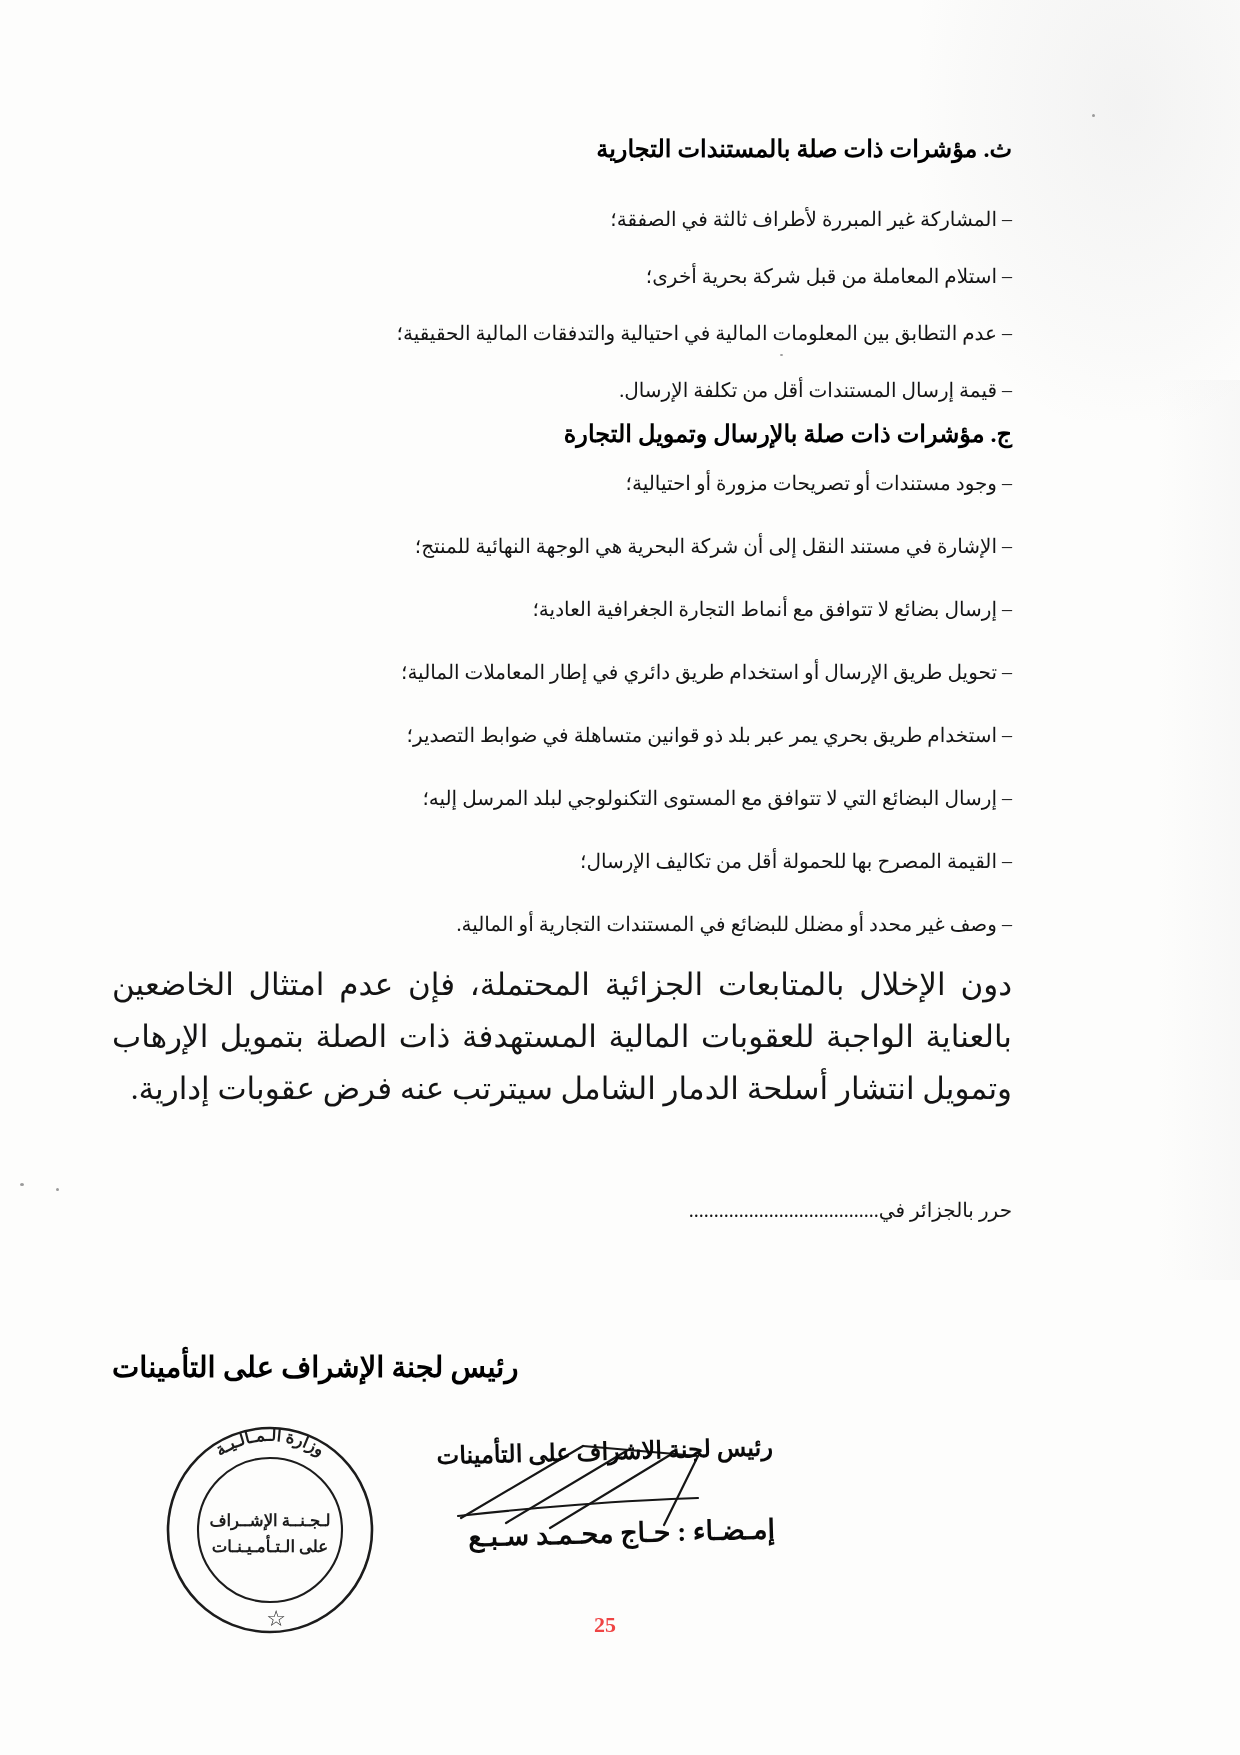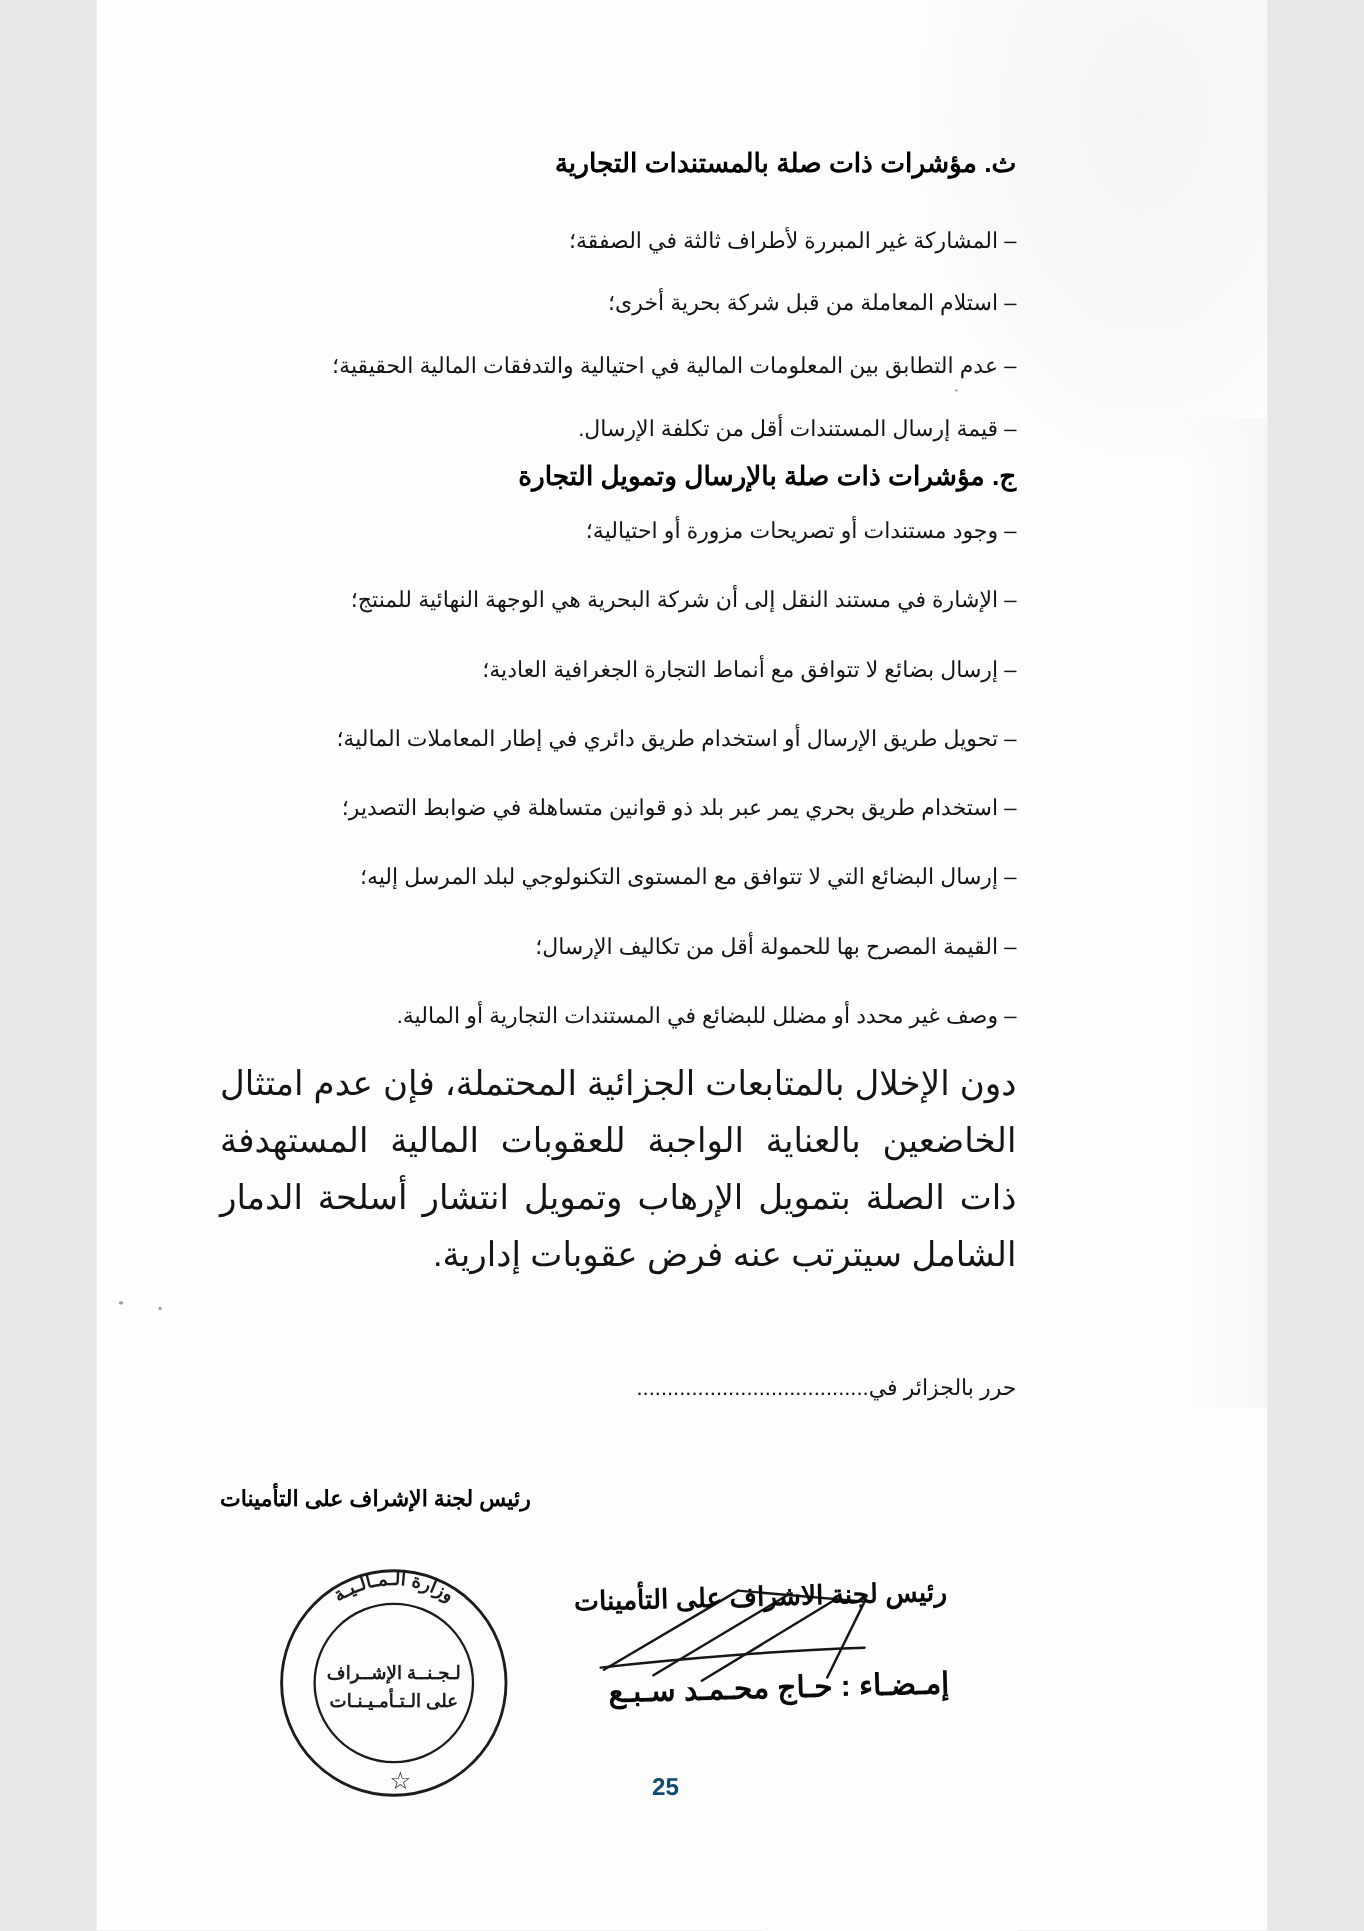--- a/index.html
+++ b/index.html
@@ -1,22 +1,22 @@
 <!DOCTYPE html>
 <html lang="ar" dir="rtl"><head>
 <meta charset="utf-8">
 <style>
   html,body{margin:0;padding:0;background:#e8e8e8;}
   .page{
     position:relative;
-    width:1064px;height:1755px;
+    width:1240px;height:1755px;
     margin:0 auto;
     background:#fdfdfc;
     overflow:hidden;
-    font-family:Liberation Sans, sans-serif;
+    font-family:Liberation Serif, serif;
     color:#141414;
     direction:rtl;
   }
   
   .noise-tr{position:absolute;top:0;right:0;width:320px;height:420px;
     background:radial-gradient(ellipse at 65% 25%, rgba(110,110,118,0.07), rgba(110,110,118,0.025) 55%, transparent 75%);}
   .noise-r{position:absolute;top:380px;right:0;width:120px;height:900px;
     background:linear-gradient(to left, rgba(110,110,118,0.04), transparent 70%);}
   .speck{position:absolute;background:#9a9a9a;border-radius:50%;}
 
@@ -46,21 +46,21 @@
   }
   .issued{
     margin-top:80px;
     font-size:20px;line-height:30px;white-space:nowrap;
   }
   .issued .dots{letter-spacing:1px;}
 
   .left-title{
     position:absolute;left:112px;top:1350px;
     direction:rtl;
-    font-size:20px;font-weight:bold;color:#000;
+    font-size:29px;font-weight:bold;color:#000;
     white-space:nowrap;
   }
   .stamp-svg{position:absolute;left:158px;top:1420px;}
   .sig-block{
     position:absolute;left:414px;top:1438px;width:360px;
     direction:rtl;text-align:right;
     transform:rotate(-1.5deg);
   }
   .sig-title{
     font-size:24px;font-weight:bold;color:#0a0a0a;
@@ -68,21 +68,21 @@
   }
   .sig-name{
     margin-top:52px;
     font-size:27px;font-weight:bold;color:#0a0a0a;
     white-space:nowrap;letter-spacing:0.5px;
   }
   .sig-scribble{position:absolute;left:428px;top:1426px;}
   .page-number{
     position:absolute;left:0;right:30px;top:1612px;
     text-align:center;direction:ltr;
-    font-size:22px;font-weight:bold;color:#0c4a6e;
+    font-size:22px;font-weight:bold;color:#ef4444;
   }
 </style>
 </head>
 <body>
 
 <div class="page">
 
   <div class="noise-tr"></div>
   <div class="noise-r"></div>
   <div class="speck" style="left:20px;top:1183px;width:4px;height:3px;"></div>

